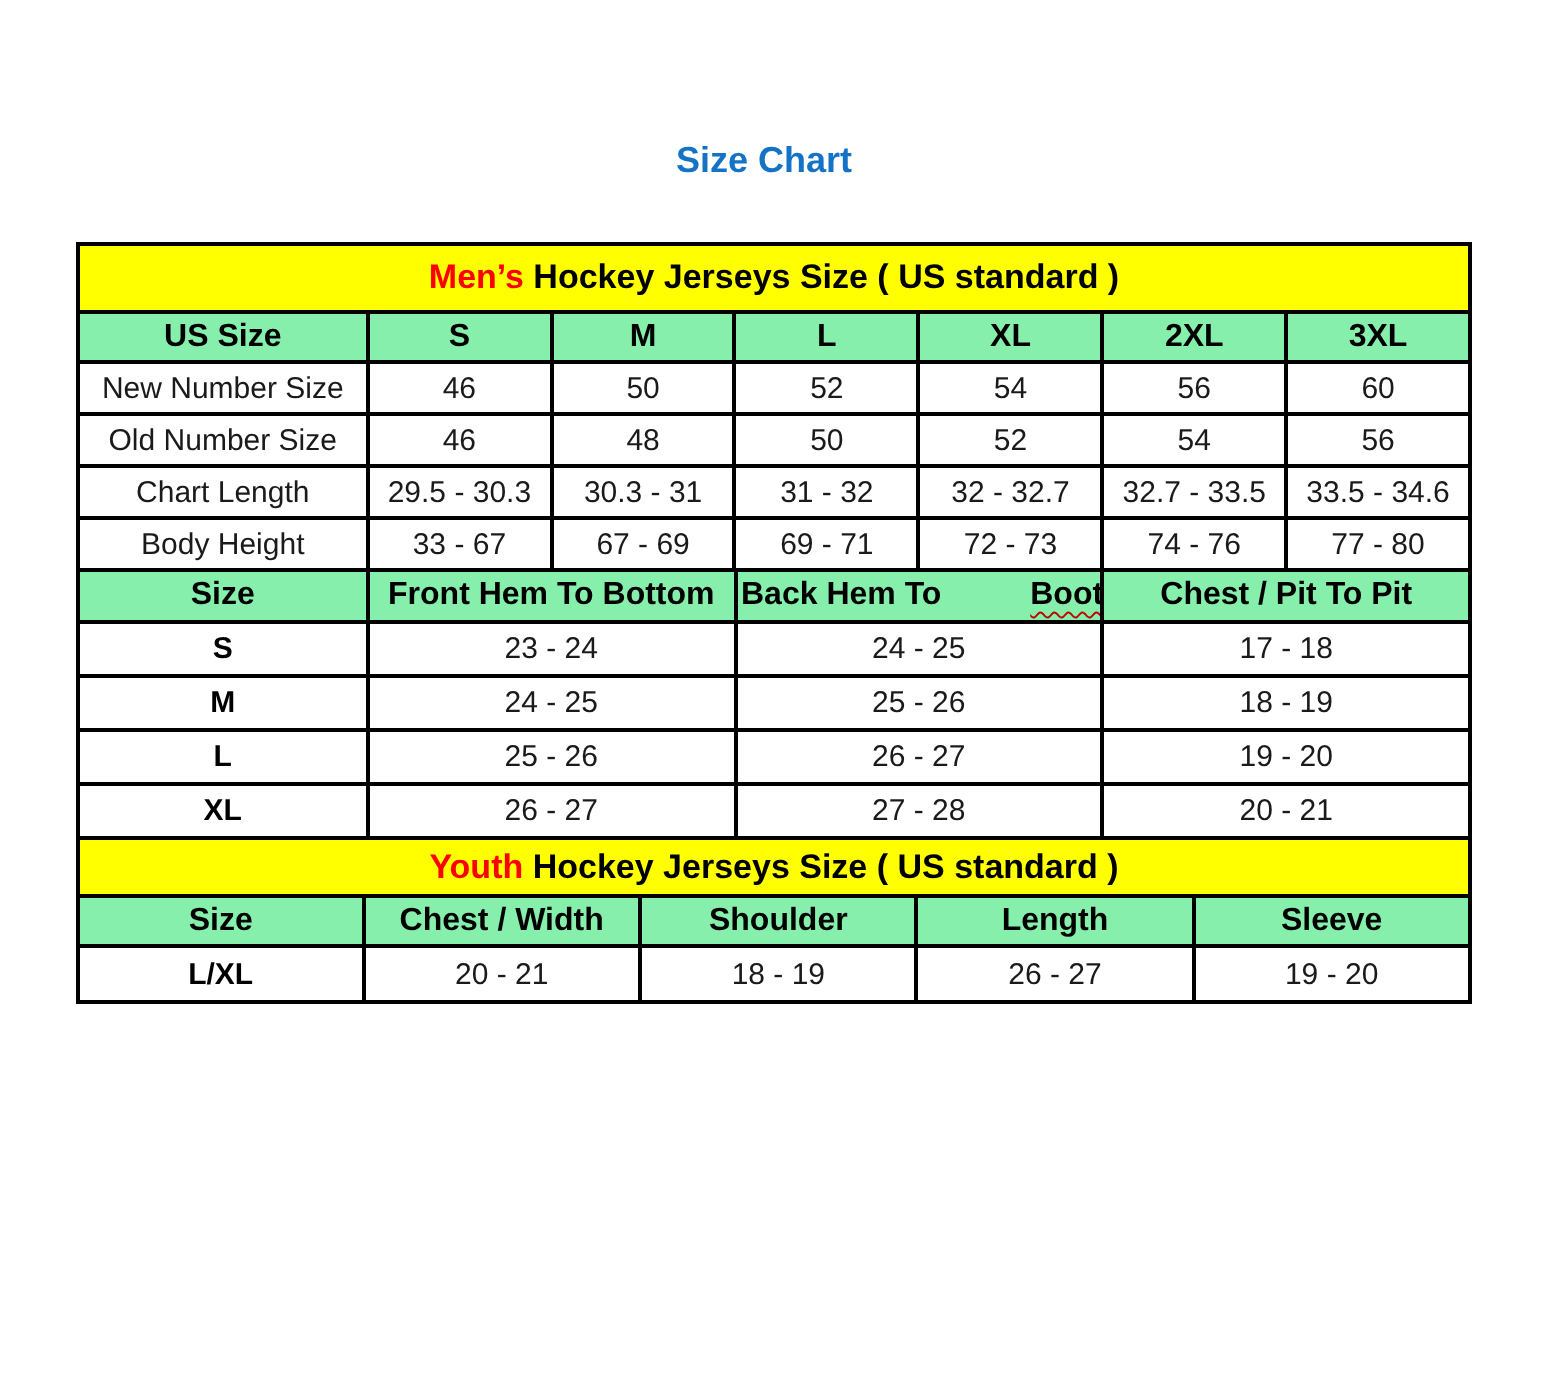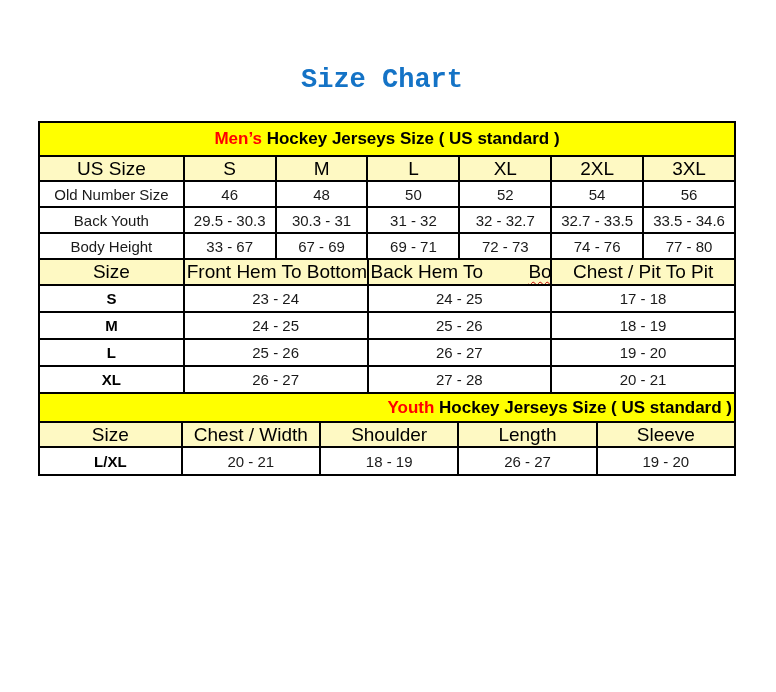--- a/index.html
+++ b/index.html
@@ -14,26 +14,25 @@
     width: 776px;
     height: 692px;
     background: #ffffff;
     font-family: "Liberation Sans", sans-serif;
     color: #000;
     overflow: hidden;
   }
   .page-title {
     margin: 64px 12px 0 0;
     text-align: center;
-    font-size: 27px;
+    font-size: 18px;
     line-height: 32px;
     font-weight: bold;
     color: var(--blue);
     letter-spacing: 0px;
-    font-family: Liberation Mono, monospace;
   }
   .chart-wrap {
     margin: 25px 0 0 38px;
     width: 698px;
   }
   table {
     width: 100%;
     border-collapse: collapse;
     table-layout: fixed;
   }
@@ -46,27 +45,27 @@
     overflow: hidden;
     white-space: nowrap;
   }
   th.caption-cell {
     background: var(--yellow);
     height: 34px;
     font-size: 17px;
     font-weight: bold;
     color: #000;
   }
-  .youth th.caption-cell { height: 29px; text-align: right; }
+  .youth th.caption-cell { height: 29px; }
   .caption-highlight { color: var(--red); }
   thead tr.column-header-row th {
     height: 25px;
-    font-size: 19px;
-    font-weight: normal;
-    background: #fef9c3;
+    font-size: 16px;
+    font-weight: bold;
+    background: #86efac;
   }
   .womens thead tr.column-header-row th { height: 26px; }
   tbody td {
     height: 26px;
     font-size: 15px;
     font-weight: normal;
     color: #1a1a1a;
     background: #fff;
   }
   .womens tbody td { height: 27px; }
@@ -108,30 +107,39 @@
           <th>S</th>
           <th>M</th>
           <th>L</th>
           <th>XL</th>
           <th>2XL</th>
           <th>3XL</th>
         </tr>
     </thead>
     <tbody>
         <tr>
+          <td class="row-label">New Number Size</td>
+          <td>46</td>
+          <td>50</td>
+          <td>52</td>
+          <td>54</td>
+          <td>56</td>
+          <td>60</td>
+        </tr>
+        <tr>
           <td class="row-label">Old Number Size</td>
           <td>46</td>
           <td>48</td>
           <td>50</td>
           <td>52</td>
           <td>54</td>
           <td>56</td>
         </tr>
         <tr>
-          <td class="row-label">Back Youth</td>
+          <td class="row-label">Chart Length</td>
           <td>29.5 - 30.3</td>
           <td>30.3 - 31</td>
           <td>31 - 32</td>
           <td>32 - 32.7</td>
           <td>32.7 - 33.5</td>
           <td>33.5 - 34.6</td>
         </tr>
         <tr>
           <td class="row-label">Body Height</td>
           <td>33 - 67</td>

